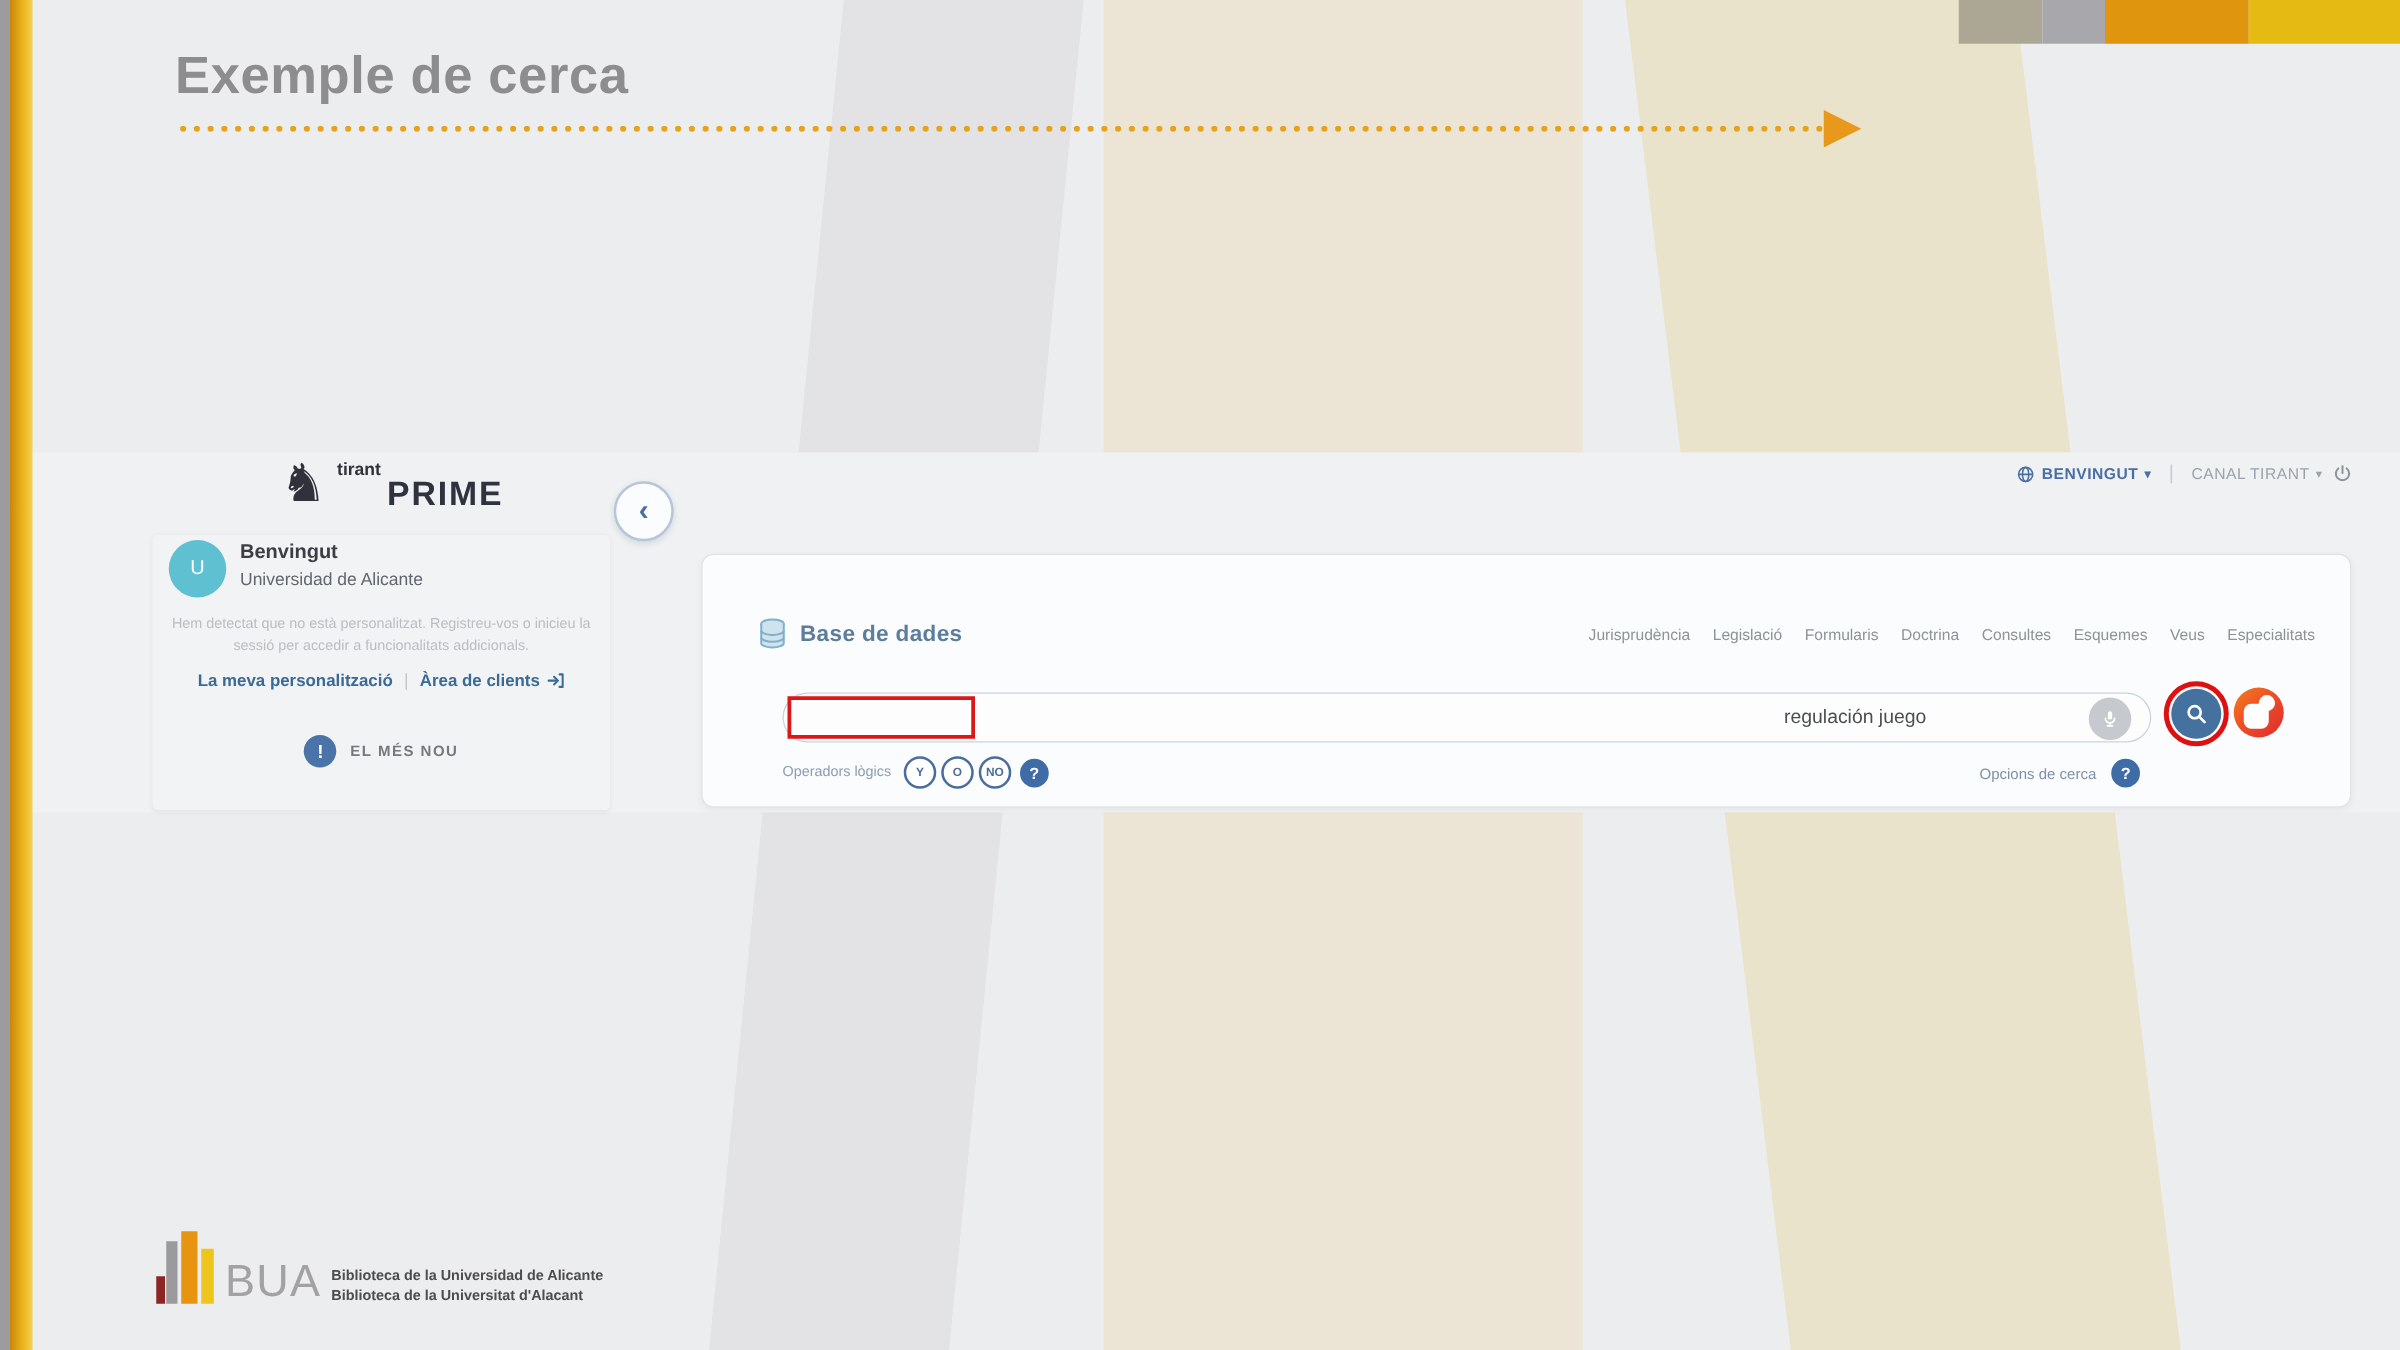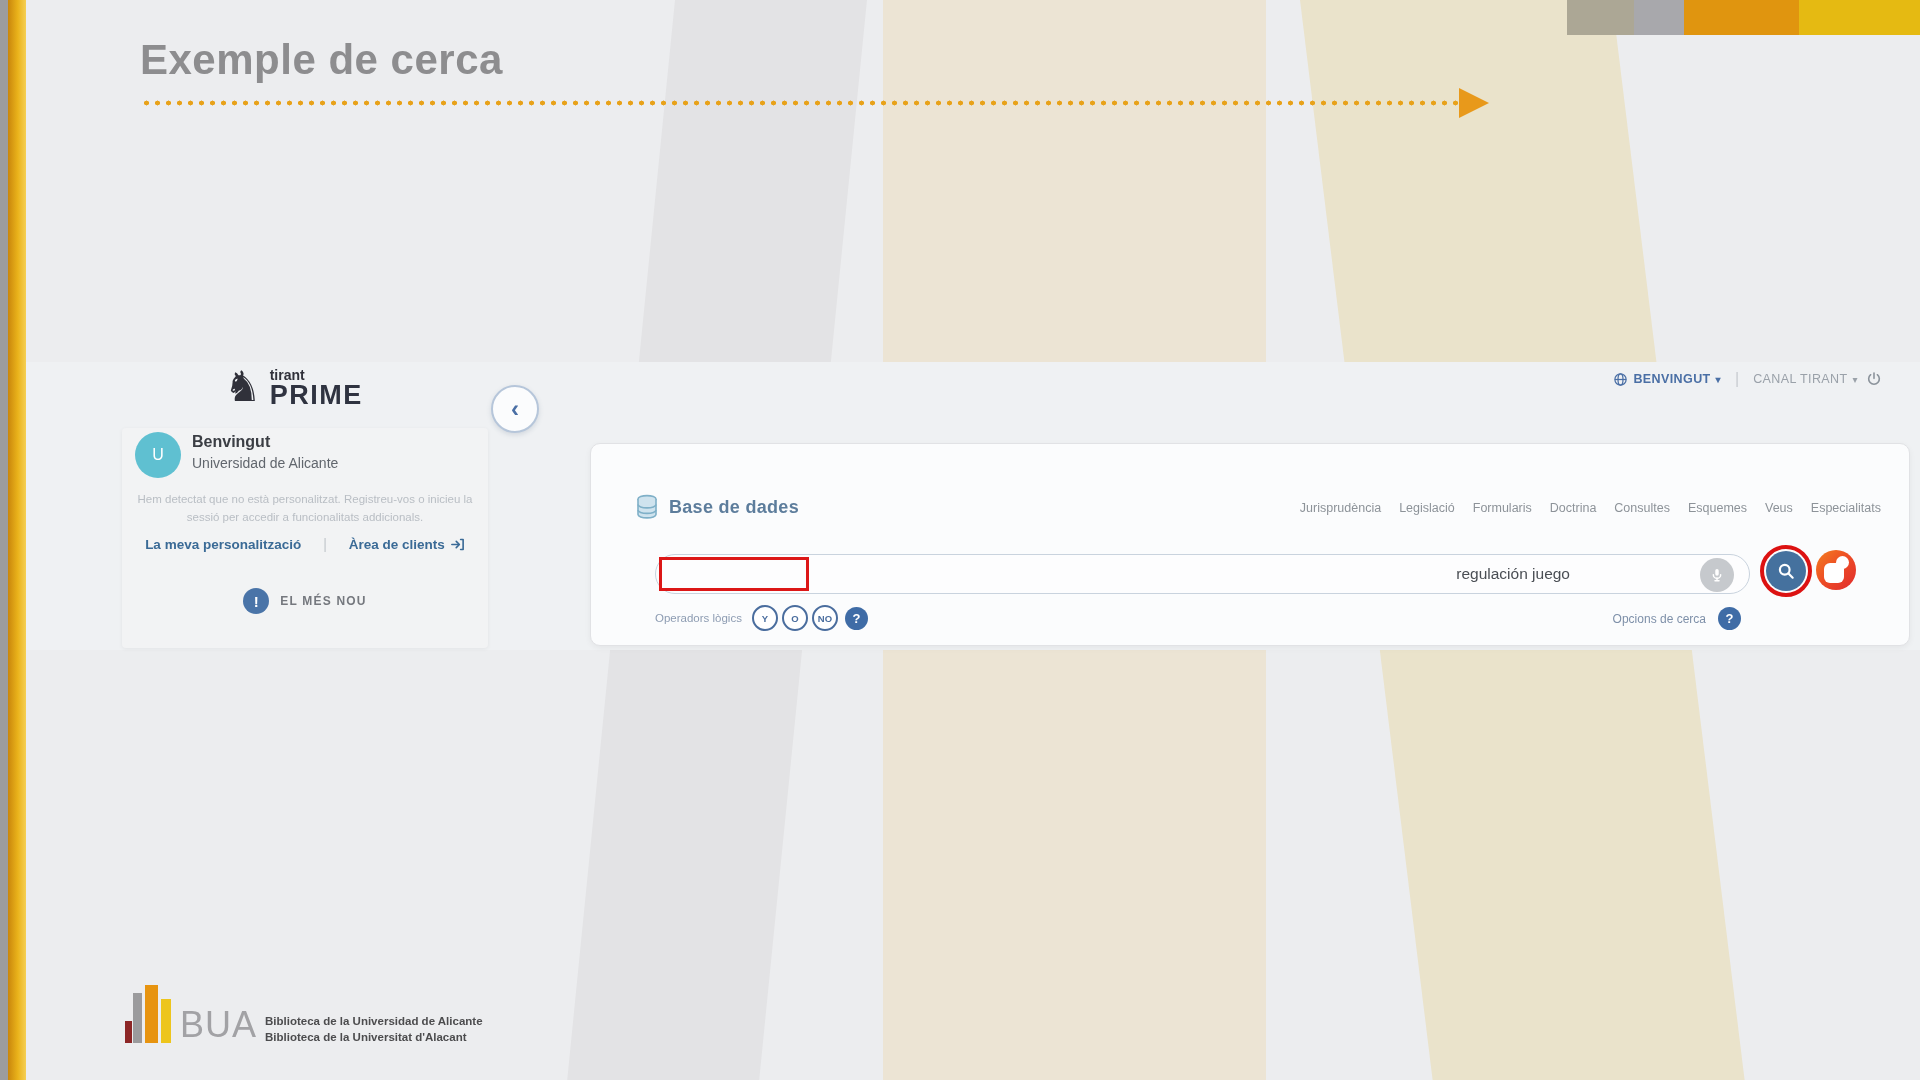--- a/index.html
+++ b/index.html
@@ -33,21 +33,21 @@
     border-left:30px solid #e8991b;border-top:15px solid transparent;border-bottom:15px solid transparent;}
 
   
   .band{position:absolute;left:0;top:362px;width:1920px;height:288px;background:#eff1f3;z-index:1;}
 
   
   .logo{position:absolute;left:224px;top:364px;z-index:2;display:flex;}
   .logo .knight{font-size:42px;line-height:46px;color:#30313a;}
   .logo .words{margin-left:8px;padding-top:4px;}
   .logo .brand-small{font-size:14px;font-weight:bold;color:#30313a;line-height:14px;}
-  .logo .brand-big{font-size:27px;font-weight:600;color:#2f3340;letter-spacing:1.5px;line-height:26px;}
+  .logo .brand-big{font-size:27px;font-weight:600;color:#2f3340;letter-spacing:1.5px;line-height:26px;margin-left:40px;}
 
   .collapse-btn{position:absolute;left:491px;top:385px;width:48px;height:48px;border-radius:50%;z-index:2;
     background:#fbfcfd;border:2px solid #b6c6da;color:#4a6fa5;font-size:24px;font-weight:bold;
     display:flex;align-items:center;justify-content:center;box-shadow:0 2px 5px rgba(80,100,130,.18);cursor:pointer;}
 
   
   .topbar-right{position:absolute;right:38px;top:368px;height:22px;display:flex;align-items:center;gap:8px;z-index:2;}
   .tb-item{display:flex;align-items:center;gap:5px;font-size:12.5px;letter-spacing:.4px;cursor:pointer;}
   .tb-blue{color:#4a6fa5;font-weight:bold;}
   .tb-gray{color:#9aa1a9;}
@@ -55,30 +55,30 @@
   .caret{font-size:10px;}
 
   
   .user-panel{position:absolute;left:122px;top:428px;width:366px;height:220px;background:#f2f3f4;border-radius:4px;
     box-shadow:0 1px 4px rgba(0,0,0,.06);z-index:2;}
   .avatar{position:absolute;left:13px;top:4px;width:46px;height:46px;border-radius:50%;background:#5fc0d1;
     color:#fff;font-size:16px;display:flex;align-items:center;justify-content:center;}
   .u-name{position:absolute;left:70px;top:5px;font-size:16px;font-weight:bold;color:#3b3e44;}
   .u-org{position:absolute;left:70px;top:27px;font-size:14px;color:#61666d;}
   .u-notice{position:absolute;left:5px;top:63px;width:356px;font-size:11.5px;line-height:1.55;color:#b9bec4;text-align:center;}
-  .u-links{position:absolute;left:0;top:108px;width:366px;display:flex;justify-content:center;align-items:center;gap:22px;}
+  .u-links{position:absolute;left:0;top:108px;width:366px;display:flex;justify-content:center;align-items:center;gap:9px;}
   .u-link{font-size:13.5px;font-weight:bold;color:#3a6a96;cursor:pointer;display:flex;align-items:center;gap:5px;}
   .u-pipe{color:#c3c7cc;font-size:14px;}
   .whats-new{position:absolute;left:0;top:160px;width:366px;display:flex;justify-content:center;align-items:center;gap:11px;cursor:pointer;}
   .wn-badge{width:26px;height:26px;border-radius:50%;background:#4a74a8;color:#fff;font-weight:bold;font-size:15px;
     display:flex;align-items:center;justify-content:center;}
   .wn-label{font-size:12px;font-weight:600;color:#75787e;letter-spacing:1.2px;}
 
   
-  .db-card{position:absolute;left:590px;top:443px;width:1320px;height:203px;background:#fbfcfd;
+  .db-card{position:absolute;left:561px;top:443px;width:1320px;height:203px;background:#fbfcfd;
     border:1px solid #e1e2e5;border-radius:10px;box-shadow:0 2px 6px rgba(0,0,0,.05);z-index:2;}
   .db-title-row{position:absolute;left:44px;top:50px;display:flex;align-items:center;gap:10px;}
   .db-title{font-size:18px;font-weight:bold;color:#5d7d9c;letter-spacing:.3px;}
   .db-nav{position:absolute;right:28px;top:57px;display:flex;gap:18px;}
   .db-nav span{font-size:12.5px;color:#8d9399;cursor:pointer;white-space:nowrap;}
 
   .search-pill{position:absolute;left:64px;top:110px;width:1095px;height:40px;border-radius:21px;
     background:#fdfdfe;border:1px solid #c9d3de;}
   .search-input{position:absolute;left:16px;top:0;width:900px;height:38px;border:none;outline:none;background:transparent;
     font-size:15.5px;color:#4a4e54;text-align:right;}

